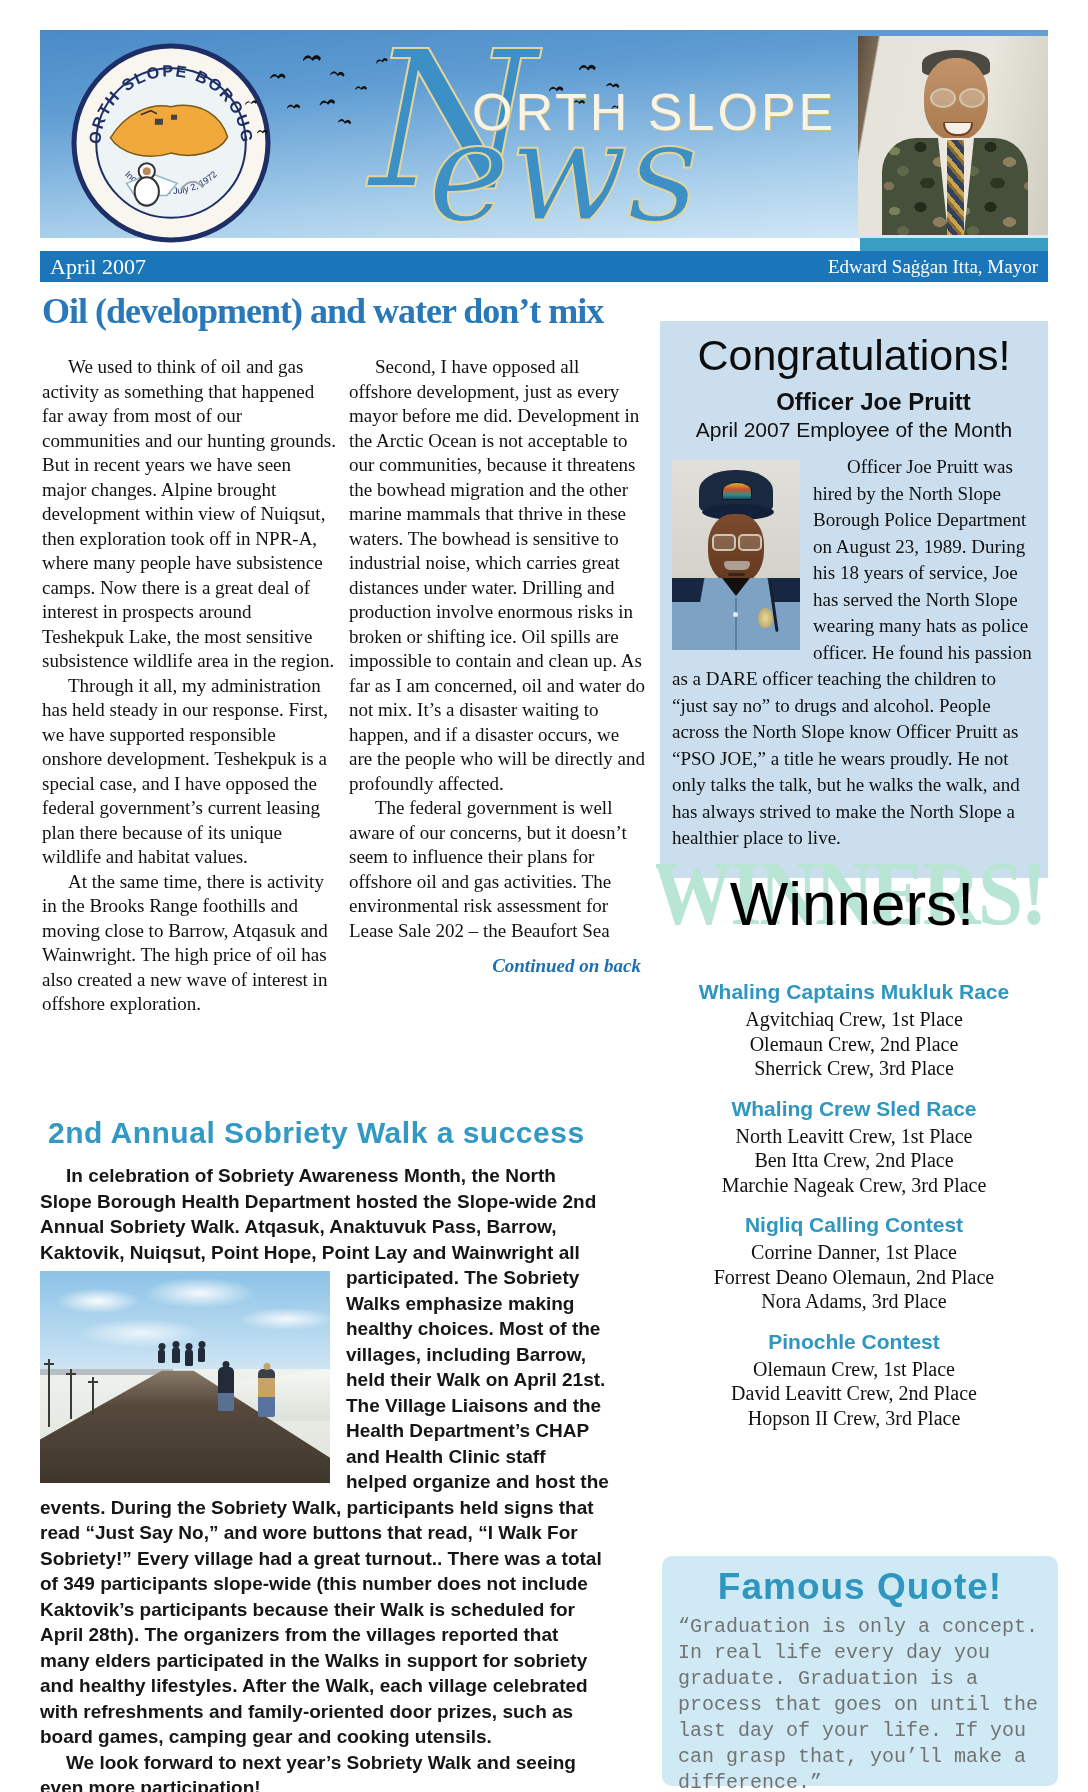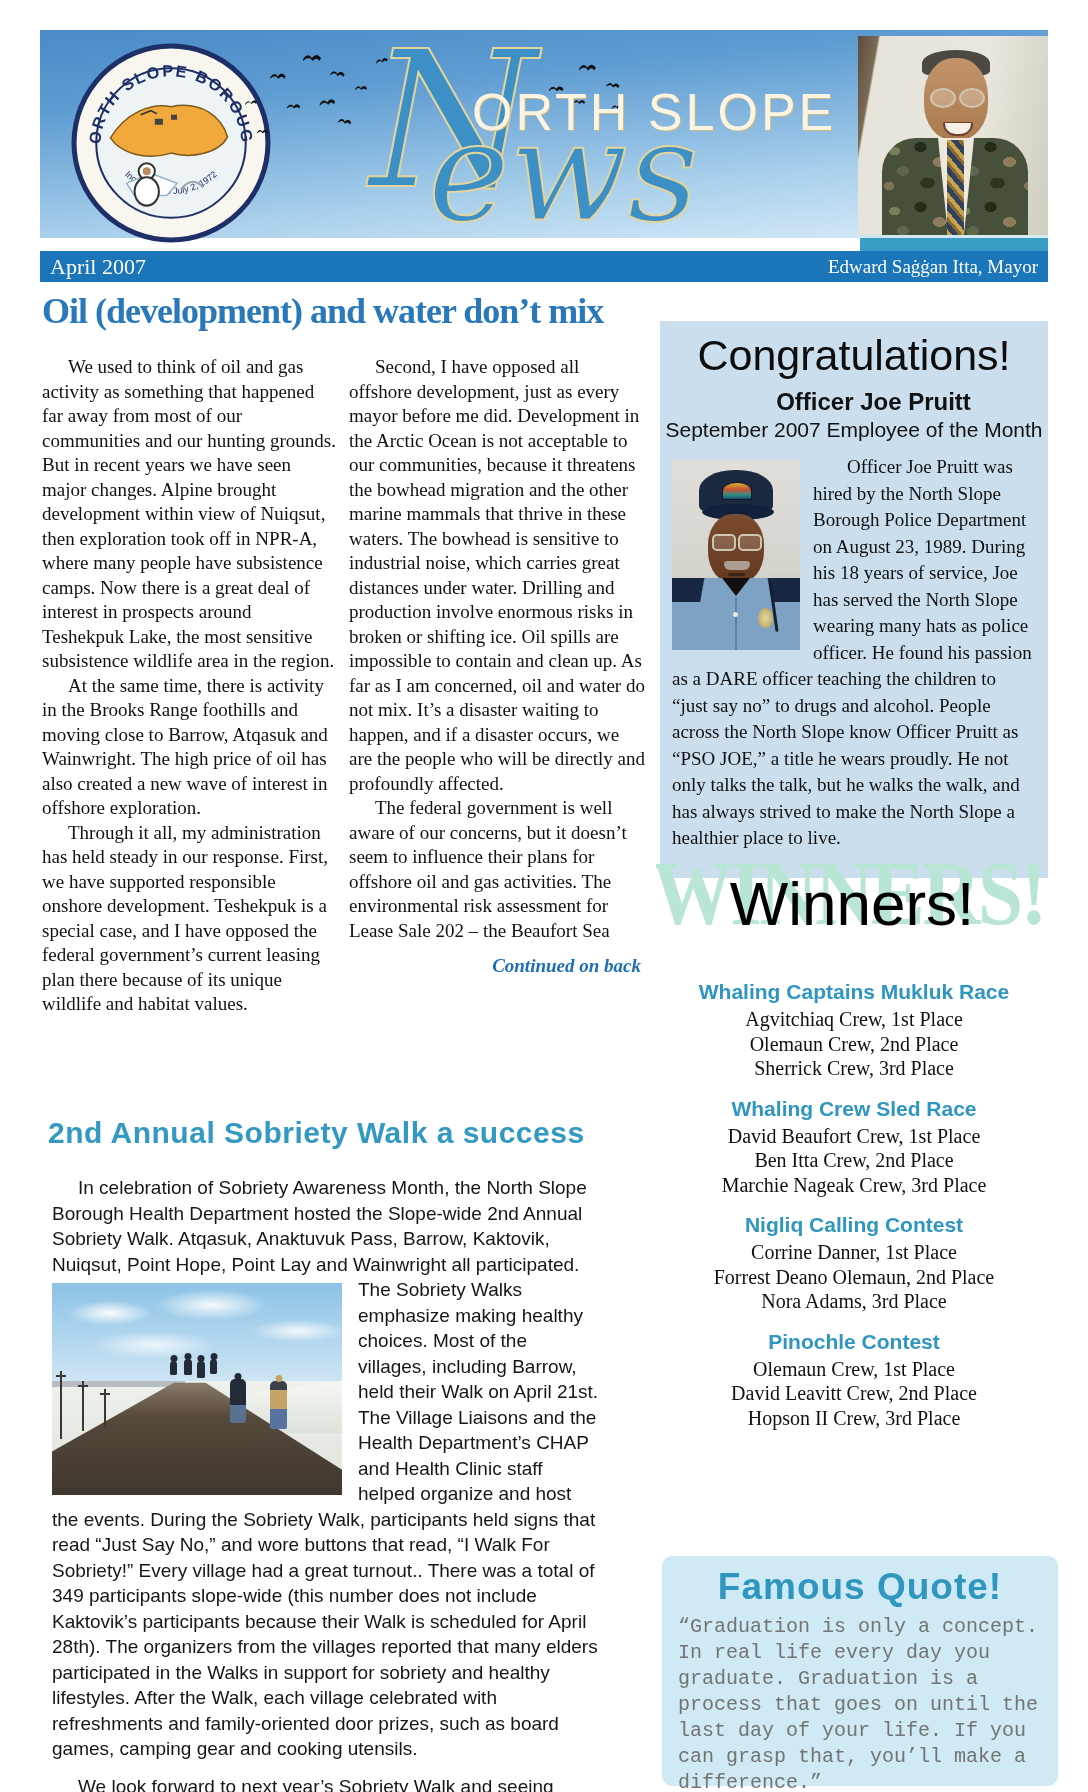--- a/index.html
+++ b/index.html
@@ -103,21 +103,21 @@
   .winner-groups{position:absolute;left:660px;top:980px;width:388px;display:flex;flex-direction:column;
     gap:16px;text-align:center;}
   .wg-heading{font-family:"Liberation Sans",sans-serif;font-weight:bold;font-size:21px;color:#2f96c0;margin-bottom:3px;}
   .wg-entry{font-size:20px;line-height:24.5px;}
 
   
   .sob-title{position:absolute;left:48px;top:1116px;width:590px;font-family:"Liberation Sans",sans-serif;
     font-weight:bold;font-size:30px;color:#3399c2;letter-spacing:.5px;white-space:nowrap;}
   .sob-body{position:absolute;left:40px;top:1163px;width:572px;font-family:"Liberation Sans",sans-serif;
     font-size:19px;line-height:25.5px;color:#161616;}
-  .sob-body p{margin:12px;text-indent:26px;}
+  .sob-body p{margin:0;text-indent:26px;font-weight:bold;}
   
   .walk-photo{float:left;width:290px;height:212px;margin:6px 16px 3px 0;position:relative;overflow:hidden;
     background:linear-gradient(#8cc2e6,#cfe6f4);}
   .wp-sky{position:absolute;left:0;top:0;width:100%;height:47%;
     background:radial-gradient(60px 18px at 20% 30%,rgba(255,255,255,.95),transparent 70%),
       radial-gradient(80px 22px at 55% 22%,rgba(255,255,255,.9),transparent 70%),
       radial-gradient(70px 16px at 85% 48%,rgba(255,255,255,.85),transparent 70%),
       radial-gradient(90px 20px at 35% 62%,rgba(255,255,255,.75),transparent 70%),
       linear-gradient(#8cc2e6,#cfe6f4);}
   .wp-ground{position:absolute;left:0;top:46%;width:100%;height:54%;
@@ -245,33 +245,33 @@
   <div class="photo-bar"></div>
 
   <div class="datebar">
     <span class="date">April 2007</span>
     <span class="mayor">Edward Saġġan Itta, Mayor</span>
   </div>
 
   <div class="oil-title">Oil (development) and water don’t mix</div>
   <div class="col1">
     <p class="article">We used to think of oil and gas activity as something that happened far away from most of our communities and our hunting grounds. But in recent years we have seen major changes. Alpine brought development within view of Nuiqsut, then exploration took off in NPR-A, where many people have subsistence camps. Now there is a great deal of interest in prospects around Teshekpuk Lake, the most sensitive subsistence wildlife area in the region.</p>
+    <p class="article">Through it all, my administration has held steady in our response. First, we have supported responsible onshore development. Teshekpuk is a special case, and I have opposed the federal government’s current leasing plan there because of its unique wildlife and habitat values.</p>
     <p class="article">At the same time, there is activity in the Brooks Range foothills and moving close to Barrow, Atqasuk and Wainwright. The high price of oil has also created a new wave of interest in offshore exploration.</p>
-    <p class="article">Through it all, my administration has held steady in our response. First, we have supported responsible onshore development. Teshekpuk is a special case, and I have opposed the federal government’s current leasing plan there because of its unique wildlife and habitat values.</p>
   </div>
   <div class="col2">
     <p class="article">Second, I have opposed all offshore development, just as every mayor before me did. Development in the Arctic Ocean is not acceptable to our communities, because it threatens the bowhead migration and the other marine mammals that thrive in these waters. The bowhead is sensitive to industrial noise, which carries great distances under water. Drilling and production involve enormous risks in broken or shifting ice. Oil spills are impossible to contain and clean up. As far as I am concerned, oil and water do not mix. It’s a disaster waiting to happen, and if a disaster occurs, we are the people who will be directly and profoundly affected.</p>
     <p class="article">The federal government is well aware of our concerns, but it doesn’t seem to influence their plans for offshore oil and gas activities. The environmental risk assessment for Lease Sale 202 – the Beaufort Sea</p>
     <div class="continued">Continued on back</div>
   </div>
 
   <div class="congrats">
     <div class="congrats-title">Congratulations!</div>
     <div class="congrats-name">Officer Joe Pruitt</div>
-    <div class="congrats-sub">September 2007 Employee of the Month</div>
+    <div class="congrats-sub">April 2007 Employee of the Month</div>
     <div class="congrats-body">
       <span class="off-photo">
         <span class="op-cap"></span>
         <span class="op-emblem"></span>
         <span class="op-brim"></span>
         <span class="op-face"></span>
         <span class="op-lens l"></span>
         <span class="op-lens r"></span>
         <span class="op-stache"></span>
         <span class="op-mouth"></span>
@@ -292,21 +292,21 @@
 
   <div class="winner-groups">
     <div class="wg">
       <div class="wg-heading">Whaling Captains Mukluk Race</div>
       <div class="wg-entry">Agvitchiaq Crew, 1st Place</div>
       <div class="wg-entry">Olemaun Crew, 2nd Place</div>
       <div class="wg-entry">Sherrick Crew, 3rd Place</div>
     </div>
     <div class="wg">
       <div class="wg-heading">Whaling Crew Sled Race</div>
-      <div class="wg-entry">David Beaufort Crew, 1st Place</div>
+      <div class="wg-entry">North Leavitt Crew, 1st Place</div>
       <div class="wg-entry">Ben Itta Crew, 2nd Place</div>
       <div class="wg-entry">Marchie Nageak Crew, 3rd Place</div>
     </div>
     <div class="wg">
       <div class="wg-heading">Nigliq Calling Contest</div>
       <div class="wg-entry">Corrine Danner, 1st Place</div>
       <div class="wg-entry">Forrest Deano Olemaun, 2nd Place</div>
       <div class="wg-entry">Nora Adams, 3rd Place</div>
     </div>
     <div class="wg">

